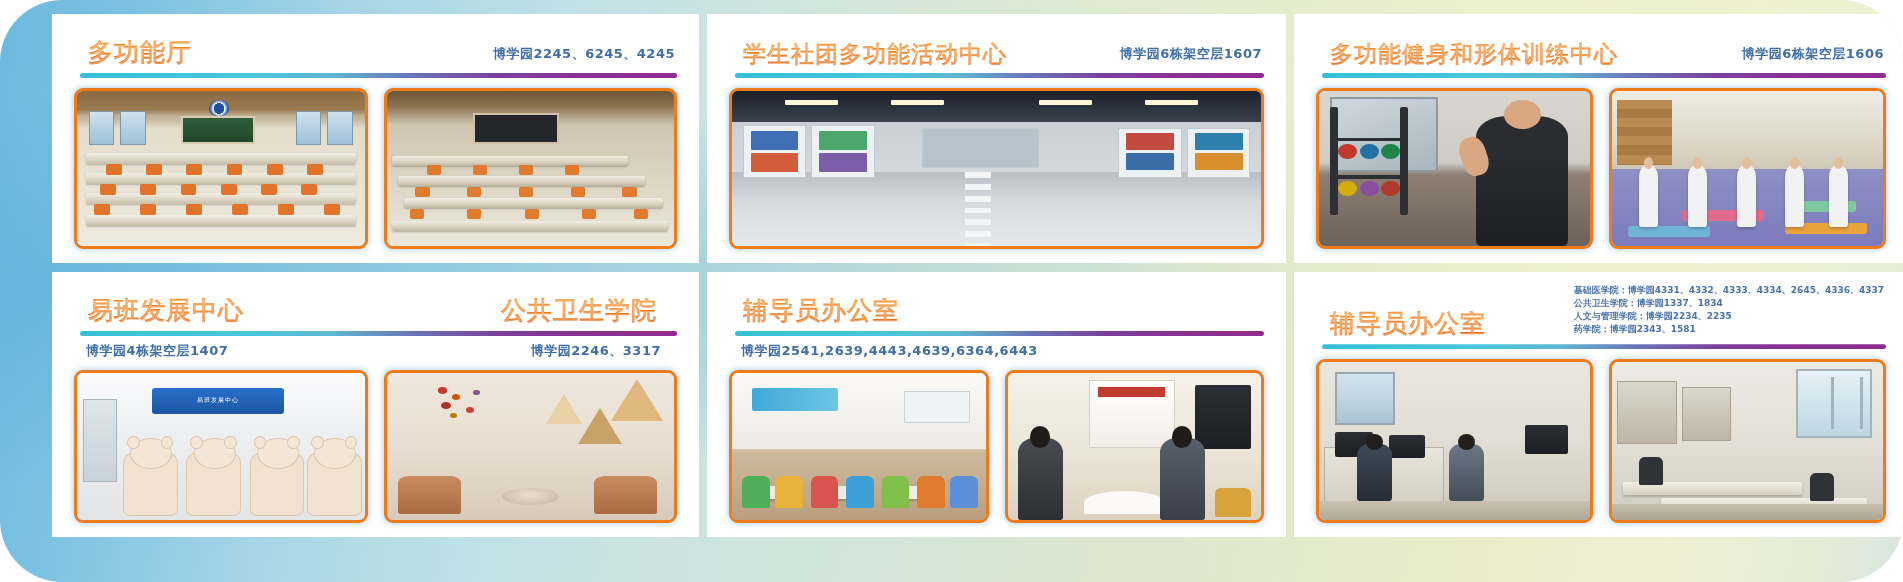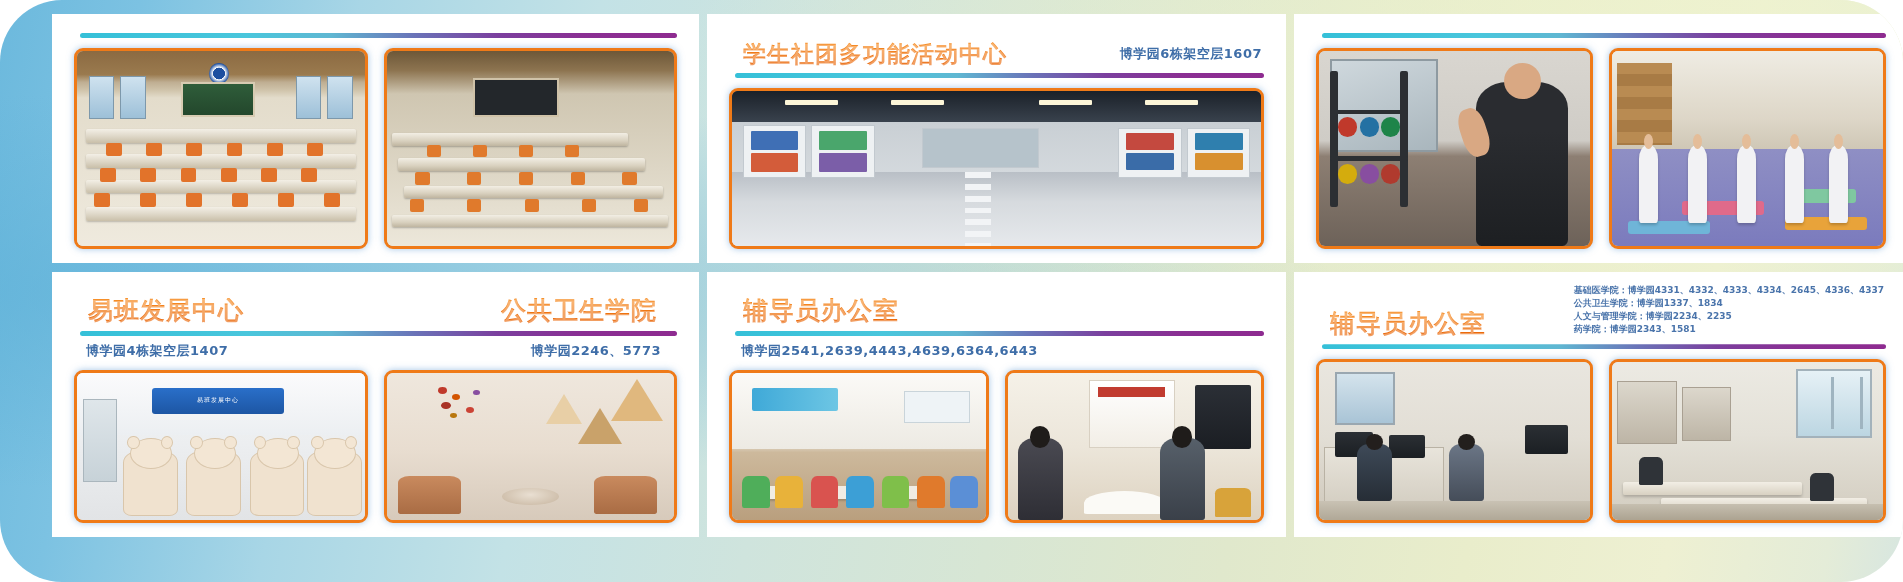--- a/index.html
+++ b/index.html
@@ -481,20 +481,24 @@
     position:absolute; width:9%; height:18%; background:#2f3338; border-radius:22% 22% 6% 6%;
   }
 </style>
 </head>
 <body>
 
 <div id="poster">
   <div class="grid">
 
     <div class="card c1">
+      <div class="card-head">
+        <div class="title">多功能厅</div>
+        <div class="loc">博学园2245、6245、4245</div>
+      </div>
       <div class="rule"></div>
       <div class="photos">
         <div class="photo ph-hall1">
           <div class="inner">
             <div class="emblem"></div>
             <div class="board"></div>
             <div class="win" style="left:4%"></div>
             <div class="win" style="left:15%"></div>
             <div class="win" style="right:4%"></div>
             <div class="win" style="right:15%"></div>
@@ -575,20 +579,24 @@
             <div class="poster" style="top:40%; right:3.5%; width:9%; height:11%; background:#d8902f"></div>
             <div class="poster" style="top:27%; right:16.5%; width:9%; height:11%; background:#c4493f"></div>
             <div class="poster" style="top:40%; right:16.5%; width:9%; height:11%; background:#3a6ca8"></div>
             <div class="wallpanel" style="top:24%; left:36%; width:22%; height:26%; background:#b6c3cb"></div>
           </div>
         </div>
       </div>
     </div>
 
     <div class="card c3">
+      <div class="card-head">
+        <div class="title sm">多功能健身和形体训练中心</div>
+        <div class="loc">博学园6栋架空层1606</div>
+      </div>
       <div class="rule"></div>
       <div class="photos">
         <div class="photo ph-gym1">
           <div class="inner">
             <div class="mirror"></div>
             <div class="rack" style="left:4%; top:10%; width:3%; height:70%"></div>
             <div class="rack" style="left:30%; top:10%; width:3%; height:70%"></div>
             <div class="rack" style="left:4%; top:30%; width:29%; height:2.5%"></div>
             <div class="rack" style="left:4%; top:54%; width:29%; height:2.5%"></div>
             <div class="plate" style="left:7%; top:34%; background:#c0392b"></div>
@@ -619,21 +627,21 @@
     </div>
 
     <div class="card c4">
       <div class="card-head two-title">
         <div class="title">易班发展中心</div>
         <div class="title">公共卫生学院</div>
       </div>
       <div class="rule"></div>
       <div class="loc-row">
         <div class="loc">博学园4栋架空层1407</div>
-        <div class="loc">博学园2246、5773</div>
+        <div class="loc">博学园2246、3317</div>
       </div>
       <div class="photos">
         <div class="photo ph-yiban">
           <div class="inner">
             <div class="topwall"></div>
             <div class="door"></div>
             <div class="signboard">易班发展中心</div>
             <div class="bear" style="left:16%">
                 <i class="l"></i>
                 <i class="r"></i>

